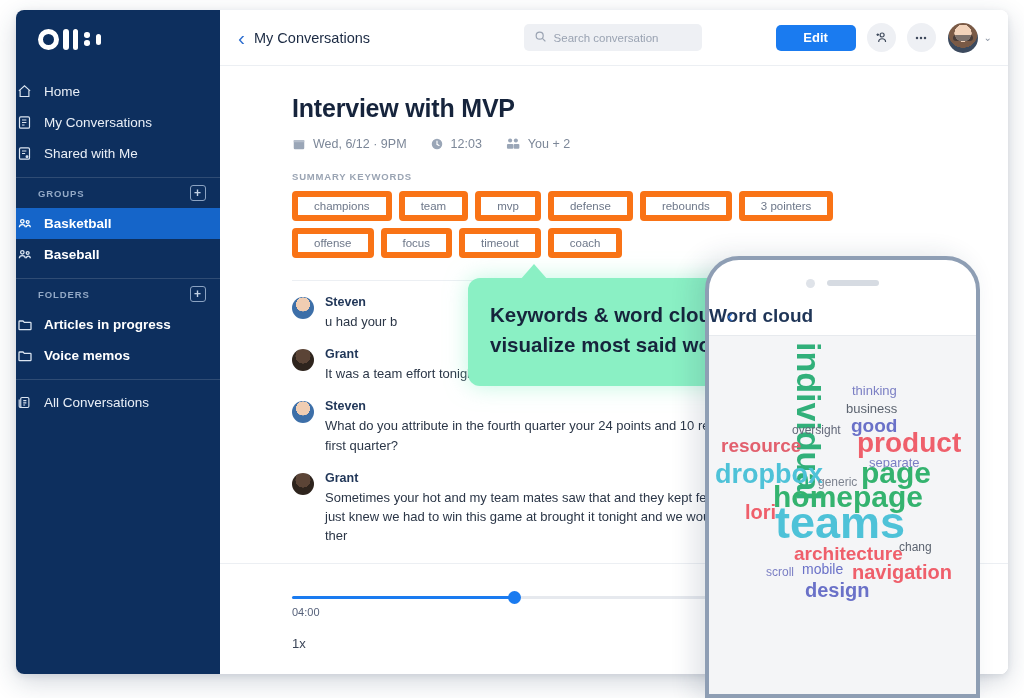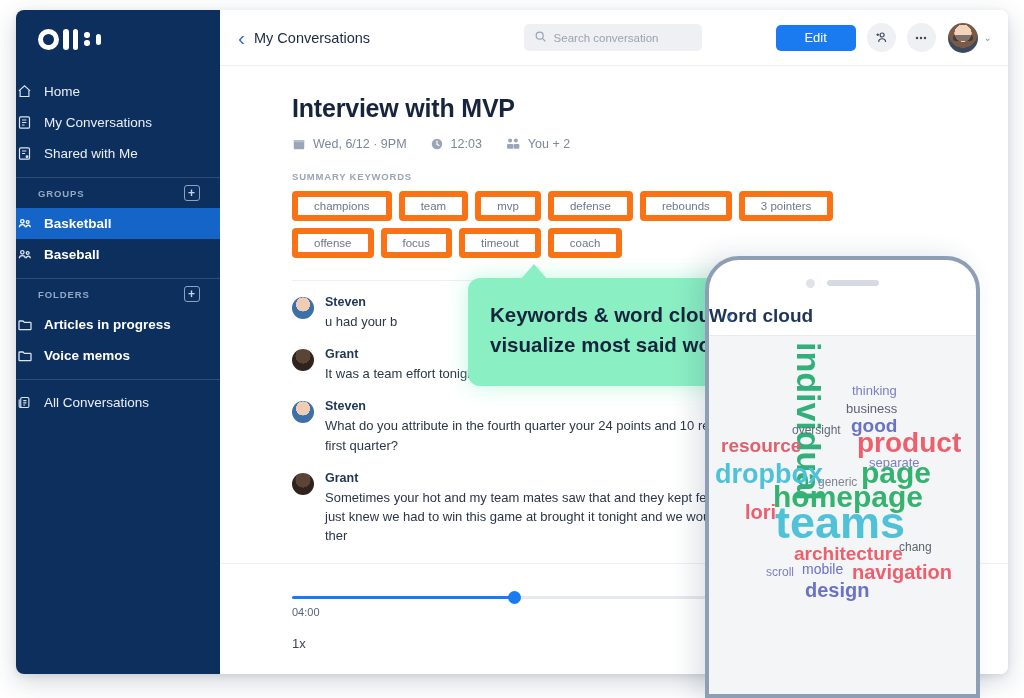--- a/index.html
+++ b/index.html
@@ -50,21 +50,21 @@
     height: 31px; 
     font-size: 13.5px; color: #e9eff7; cursor: pointer;
   }
   .nav-item .ico { width: 17px; height: 17px; display:flex; align-items:center; justify-content:center; flex:0 0 17px;}
   .nav-item.active { background: #1565c9; color:#fff; font-weight: 600;}
   .nav-item.bold { font-weight: 600; color: #ffffff; }
 
   .sec-div { height: 1px; background: rgba(255,255,255,0.14); margin: 8px 0 0 0; }
   .sec-head {
     display: flex; align-items: center; justify-content: space-between;
-    padding: 0 20px 0 22px; height: 30px;
+    padding: 0 14px 0 22px; height: 30px;
     font-size: 9.5px; letter-spacing: 0.9px; color: #93a9c6; font-weight: 600;
   }
   .plus-box {
     width: 16px; height: 16px; border: 1px solid #8ba3c2; border-radius: 3px;
     display: flex; align-items: center; justify-content: center;
     font-size: 12px; line-height: 1; color: #c4d3e6; cursor: pointer;
   }
 
   
   #main {
@@ -89,21 +89,21 @@
   }
   #search-box input {
     border: none; background: transparent; outline: none;
     font-size: 11.5px; color: #5a6679; width: 100%;
     font-family: "Liberation Sans", sans-serif;
   }
   #search-box input::placeholder { color: #9aa3b2; }
   #edit-button {
     margin-left: 74px;
     background: #1a7bf0; color: #fff; border: none; border-radius: 5px;
-    height: 26px; width: 80px; font-size: 13px; font-weight: 400; cursor: pointer;
+    height: 26px; width: 80px; font-size: 13px; font-weight: 700; cursor: pointer;
     font-family: "Liberation Sans", sans-serif;
   }
   .round-btn {
     width: 29px; height: 29px; border-radius: 50%; background: #eef0f4;
     display: flex; align-items: center; justify-content: center;
     margin-left: 11px; cursor: pointer; color: #3f4a5c;
   }
   #avatar {
     width: 30px; height: 30px; border-radius: 50%; margin-left: 12px;
     background: radial-gradient(circle at 50% 34%, #f2d3bb 0 34%, #7a5a46 35% 58%, #3c4a5e 59% 100%);

